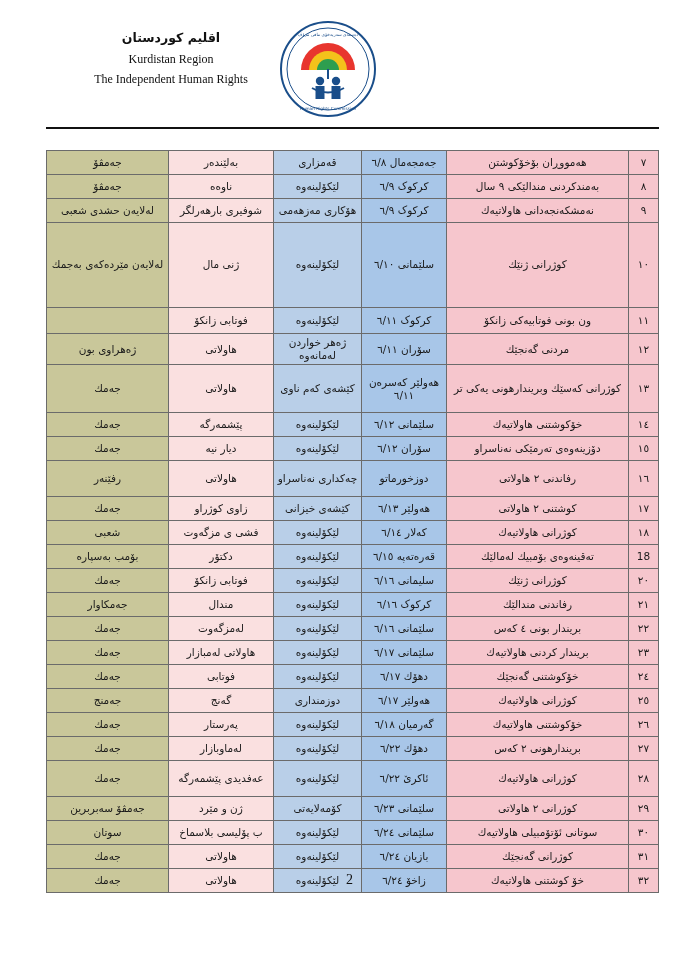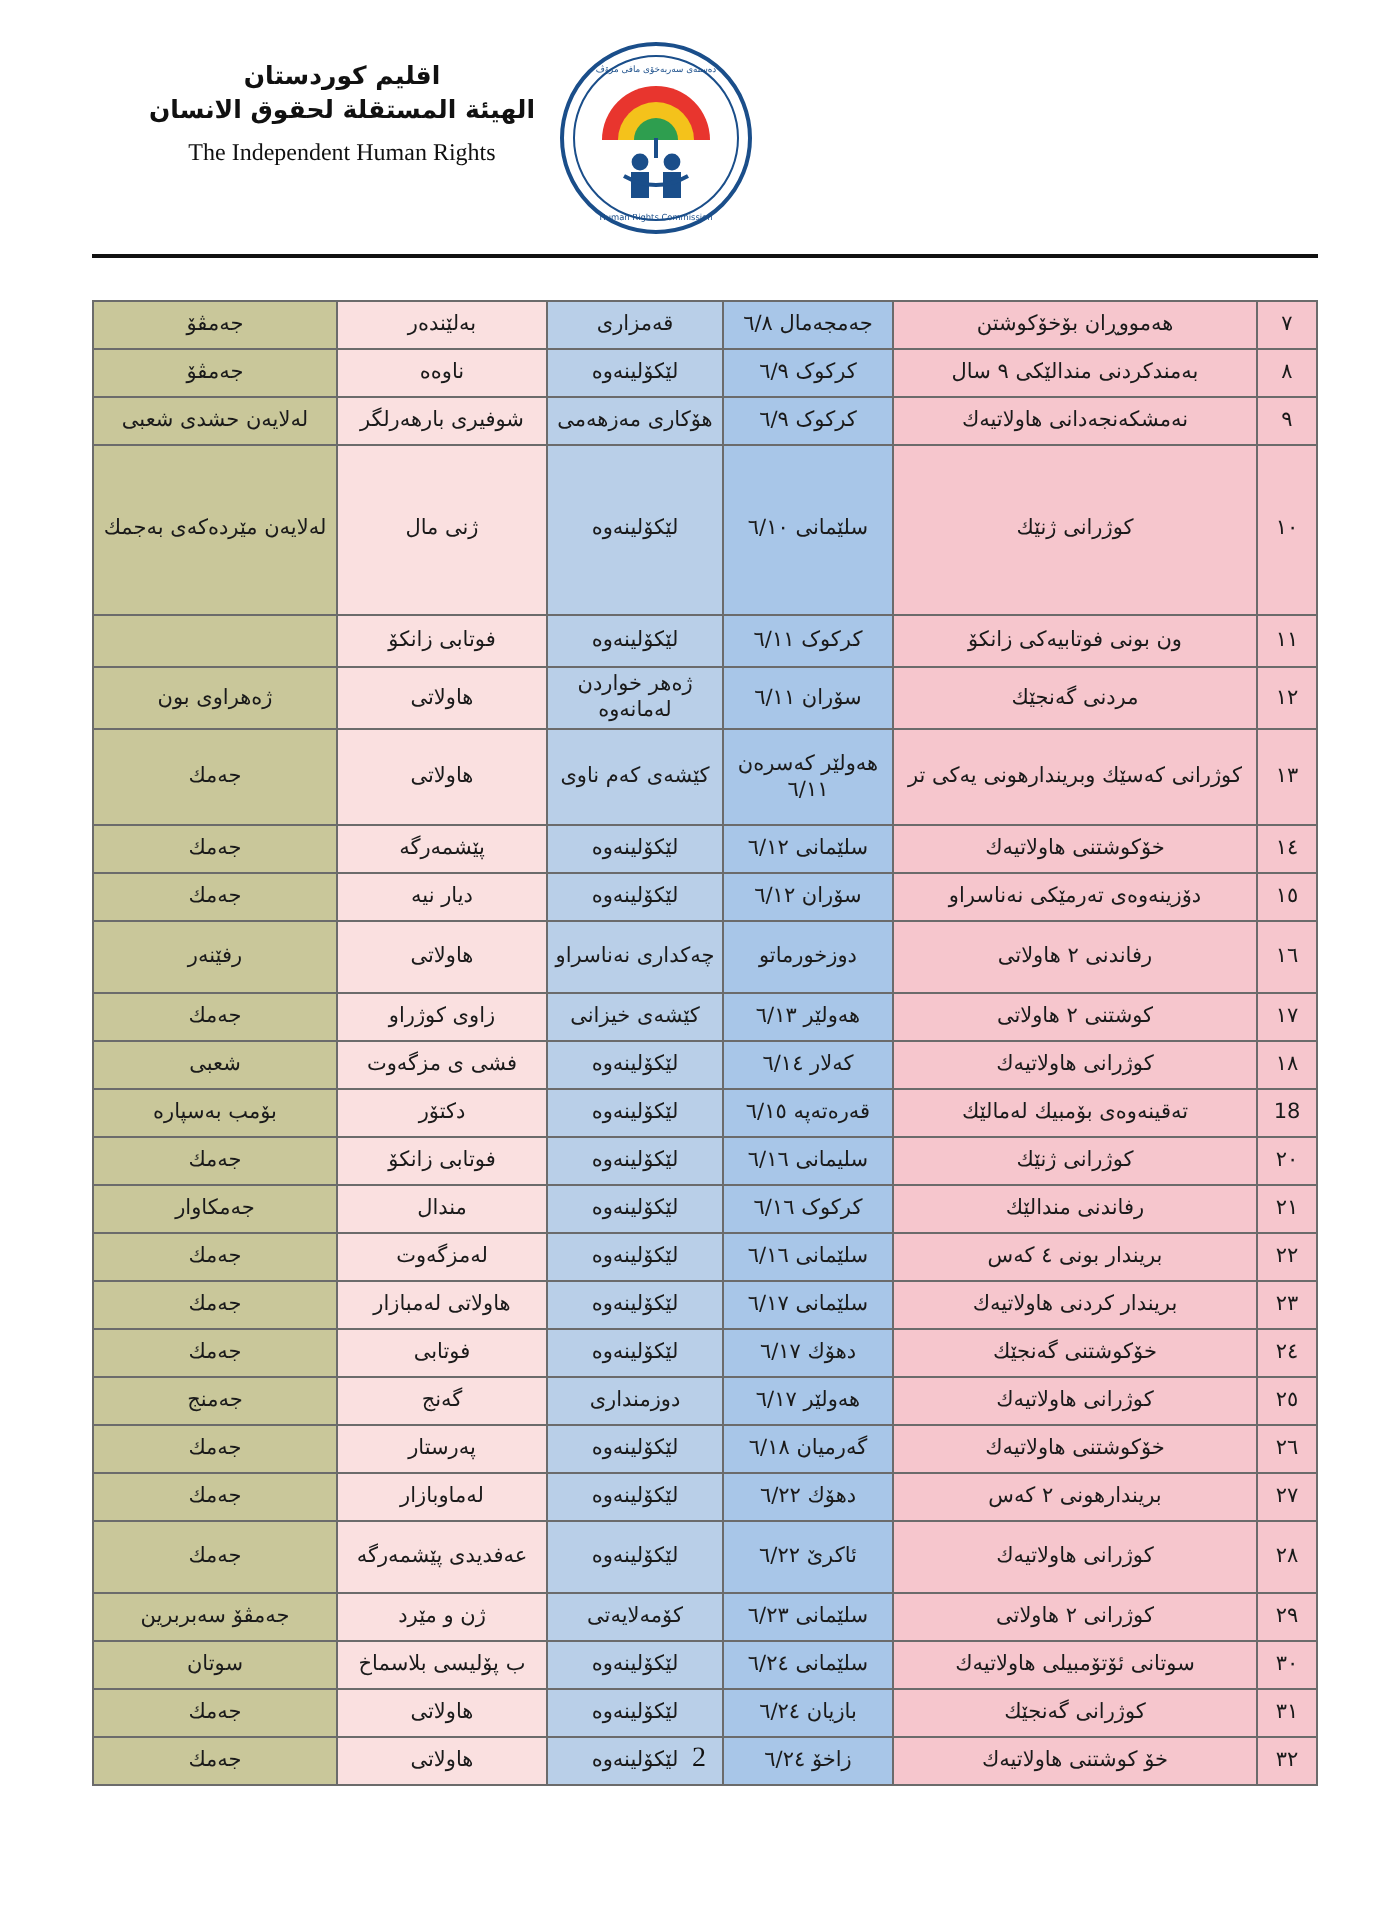--- a/index.html
+++ b/index.html
@@ -133,21 +133,21 @@
 </style>
 </head>
 <body>
 
 <div class="page">
 
   <div class="header">
 
     <div class="hdr-left">
       <div class="ar1">اقليم كوردستان</div>
-      <div class="ar1">الهيئة المستقلة لحقوق الانسان</div>
+      <div class="en">Kurdistan Region</div>
       <div class="en">The Independent Human Rights</div>
     </div>
 
     <div class="logo">
       <svg width="98" height="98" viewBox="0 0 98 98" aria-hidden="true">
         <circle cx="49" cy="49" r="47" fill="#ffffff" stroke="#1a4e8a" stroke-width="2"></circle>
         <circle cx="49" cy="49" r="41" fill="#ffffff" stroke="#1a4e8a" stroke-width="1"></circle>
         <path d="M20 49 a29 29 0 0 1 58 0 z" fill="none"></path>
         <path d="M22 50 a27 27 0 0 1 54 0 z" fill="#e8352e"></path>
         <path d="M30 50 a19 19 0 0 1 38 0 z" fill="#f4c21b"></path>

